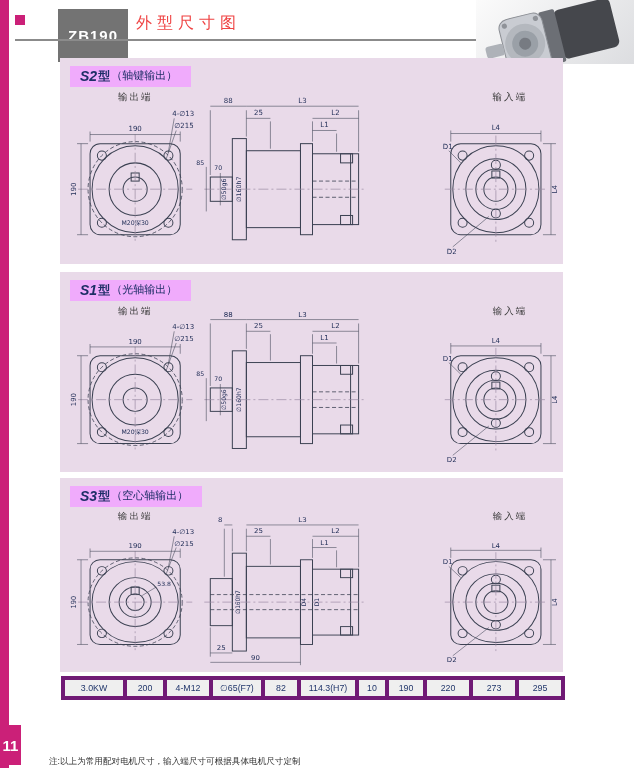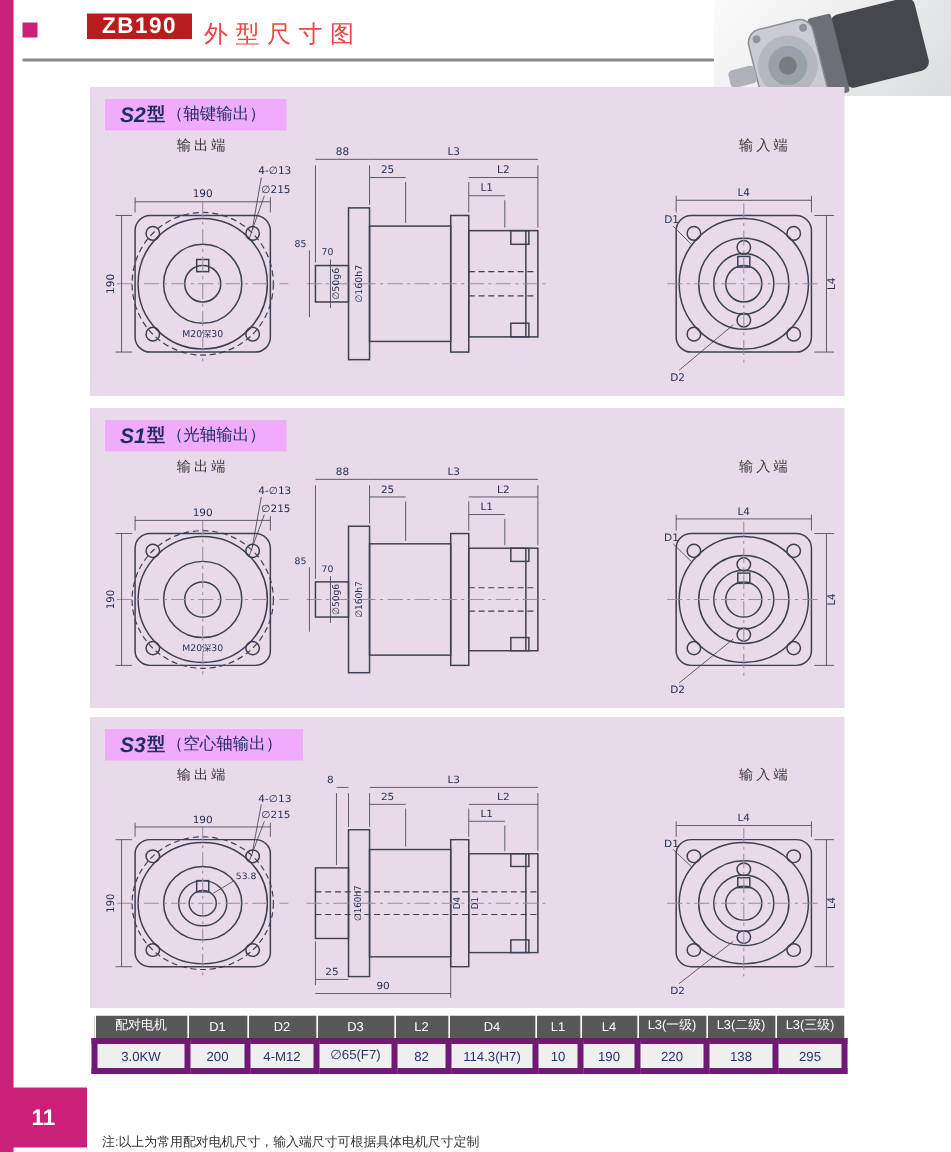--- a/index.html
+++ b/index.html
@@ -1,23 +1,23 @@
 <!DOCTYPE html>
 <html><head>
 <meta charset="utf-8">
 <style>
   *{margin:0;padding:0;box-sizing:border-box}
   html,body{width:634px;height:768px}
   body{background:#fff;font-family:"Liberation Sans","DejaVu Sans",sans-serif;position:relative;overflow:hidden}
   .side-strip{position:absolute;left:0;top:0;width:9px;height:768px;background:#cb2078}
-  .page-num{position:absolute;left:0;bottom:3px;width:58px;height:40px;background:#cb2078;color:#fff;
+  .page-num{position:absolute;left:0;bottom:3px;width:21px;height:40px;background:#cb2078;color:#fff;
     display:flex;align-items:center;justify-content:center;font-size:15px;font-weight:bold}
   .hdr-sq{position:absolute;left:15px;top:15px;width:10px;height:10px;background:#cb2078}
-  .model-badge{position:absolute;left:58px;top:9px;background:#b91c1c;color:#fff;font-weight:bold;
-    font-size:15px;letter-spacing:1px;padding:0 10px}
+  .model-badge{position:absolute;left:58px;top:9px;background:#737373;color:#fff;font-weight:bold;
+    font-size:15px;letter-spacing:1px;padding:18px 10px}
   .page-title{position:absolute;left:136px;top:13px;font-size:16px;color:#ef4444;letter-spacing:5px}
   .hdr-rule{position:absolute;left:15px;top:39px;width:462px;height:2px;background:#8b8b8b}
   .photo{position:absolute;right:0;top:0;width:158px;height:64px;
     background:linear-gradient(135deg,#fbfbfb,#dcdde0);overflow:hidden}
   .panel{position:absolute;left:60px;width:503px;background:#e9dae9}
   #s2{top:58px;height:206px}
   #s1{top:272px;height:200px}
   #s3{top:478px;height:194px}
   .badge{position:absolute;left:10px;top:8px;background:#f0abfc;color:#1d2e66;
     padding:2px 14px 2px 10px;display:flex;align-items:flex-start;gap:1px}
@@ -35,21 +35,21 @@
   .d{fill:none;stroke:#3b4152;stroke-width:.8;stroke-dasharray:4 2.5}
   .c{stroke:#9b8ba3;stroke-width:.7;stroke-dasharray:10 3 2 3}
   .m{stroke:#3b4152;stroke-width:.55;fill:none}
   .spec-table{position:absolute;left:61px;top:676px;width:502px;border-collapse:collapse;table-layout:fixed}
   .spec-table th{background:#57585a;color:#fff;font-weight:normal;font-size:8.6px;height:17px;
     border:1px solid #fff;padding:0}
   .spec-table td{font-size:8.8px;color:#21366b;text-align:center;height:20px;border:4px solid #701a75;padding:0}
   tr.r0 td{background:#efefef}
   tr.r1 td{background:#dfdfdf}
   tr.r2 td{background:#efefef}
-  .note{position:absolute;left:68px;top:756px;font-size:8.6px;color:#333}
+  .note{position:absolute;left:49px;top:756px;font-size:8.6px;color:#333}
 </style>
 </head>
 <body>
 
 <div class="side-strip"></div>
 <div class="page-num">
     <span>11</span>
   </div>
 
 <div class="hdr-sq"></div>
@@ -394,42 +394,29 @@
       <col style="width:52px">
     <col style="width:36px">
       <col style="width:58px">
       <col style="width:30px">
       <col style="width:38px">
     <col style="width:46px">
       <col style="width:46px">
       <col style="width:46px">
   </colgroup>
   <tbody>
-      <tr>
-    <th>配对电机</th>
-    <th>D1</th>
-    <th>D2</th>
-    <th>D3</th>
-    <th>L2</th>
-    <th>D4</th>
-    <th>L1</th>
-    <th>L4</th>
-    <th>L3(一级)</th>
-    <th>L3(二级)</th>
-    <th>L3(三级)</th>
-  </tr>
   <tr class="r0">
     <td>3.0KW</td>
     <td>200</td>
     <td>4-M12</td>
     <td>∅65(F7)</td>
     <td>82</td>
     <td>114.3(H7)</td>
     <td>10</td>
     <td>190</td>
     <td>220</td>
-    <td>138</td>
+    <td>273</td>
     <td>295</td>
   </tr>
 </tbody>
   </table>
 
 <div class="note">注:以上为常用配对电机尺寸，输入端尺寸可根据具体电机尺寸定制</div>
 
 </body></html>

